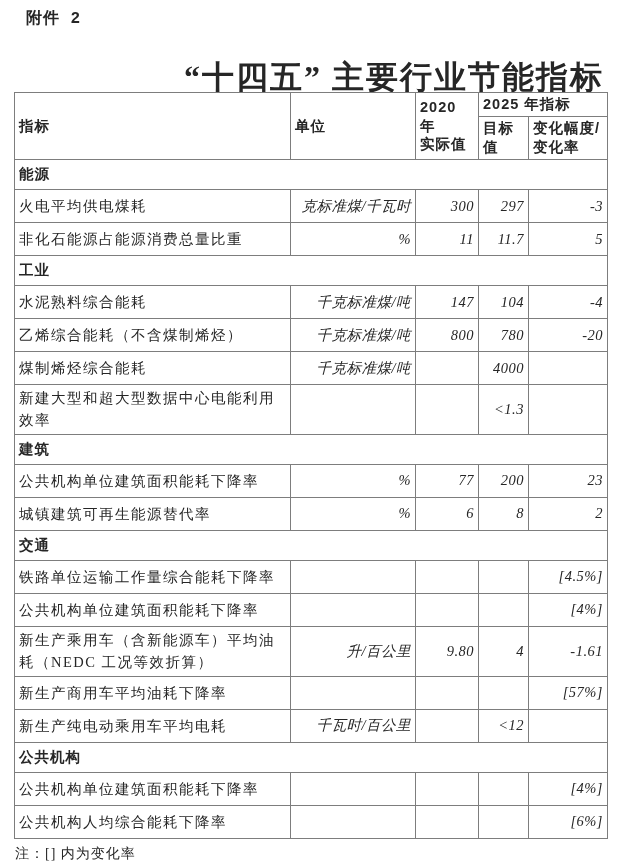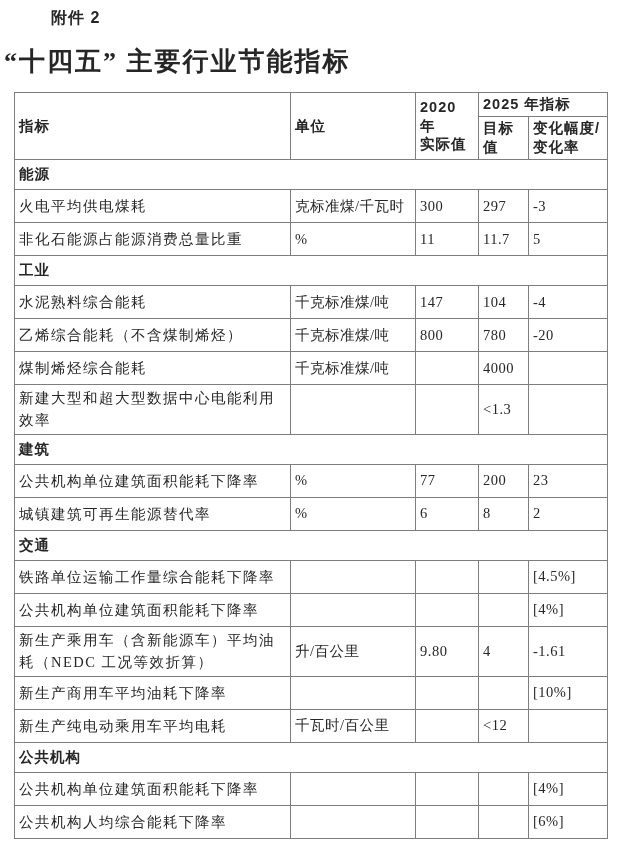--- a/index.html
+++ b/index.html
@@ -8,35 +8,35 @@
     width: 620px;
     height: 868px;
     background: #ffffff;
     font-family: "Liberation Serif", "DejaVu Serif", serif;
     color: #262626;
     overflow: hidden;
     box-sizing: border-box;
   }
   .attachment {
     position: absolute;
-    left: 51px;
+    left: 26px;
     top: 8px;
     font-size: 16px;
     font-weight: bold;
-    font-family: Liberation Sans, sans-serif;
+    font-family: Liberation Mono, monospace;
     letter-spacing: 1px;
   }
   .title {
     position: absolute;
     left: 0;
     right: 0;
     top: 40px;
-    margin: 4px;
-    text-align: left;
-    font-size: 26px;
+    margin: 16px;
+    text-align: right;
+    font-size: 32px;
     font-weight: bold;
     letter-spacing: 2px;
     font-family: "Liberation Serif", "DejaVu Serif", serif;
   }
   table.indicators {
     position: absolute;
     left: 14px;
     top: 92px;
     width: 593px;
     border-collapse: collapse;
@@ -73,22 +73,23 @@
   td.cell-indicator {
     text-align: left;
     padding: 5px 6px 5px 10px;
     letter-spacing: 1.5px;
     line-height: 1.55;
   }
   td.cell-unit,
   td.cell-actual,
   td.cell-target,
   td.cell-change {
-    text-align: left;
+    text-align: right;
     letter-spacing: 0.5px;
+    font-style: italic;
   }
   .note {
     position: absolute;
     left: 15px;
     top: 845px;
     font-size: 14px;
     letter-spacing: 1px;
   }
 </style>
 </head>
@@ -208,21 +209,21 @@
           <td class="cell-unit">升/百公里</td>
           <td class="cell-actual">9.80</td>
           <td class="cell-target">4</td>
           <td class="cell-change">-1.61</td>
         </tr>
         <tr>
           <td class="cell-indicator">新生产商用车平均油耗下降率</td>
           <td class="cell-unit"></td>
           <td class="cell-actual"></td>
           <td class="cell-target"></td>
-          <td class="cell-change">[10%]</td>
+          <td class="cell-change">[57%]</td>
         </tr>
         <tr>
           <td class="cell-indicator">新生产纯电动乘用车平均电耗</td>
           <td class="cell-unit">千瓦时/百公里</td>
           <td class="cell-actual"></td>
           <td class="cell-target">&lt;12</td>
           <td class="cell-change"></td>
         </tr>
         <tr class="section-row">
           <td colspan="5" class="section-cell">公共机构</td>
@@ -237,13 +238,14 @@
         <tr>
           <td class="cell-indicator">公共机构人均综合能耗下降率</td>
           <td class="cell-unit"></td>
           <td class="cell-actual"></td>
           <td class="cell-target"></td>
           <td class="cell-change">[6%]</td>
         </tr>
       </tbody>
   </table>
 
+  <div class="note">注：[] 内为变化率</div>
 </div>
 
 </body></html>

